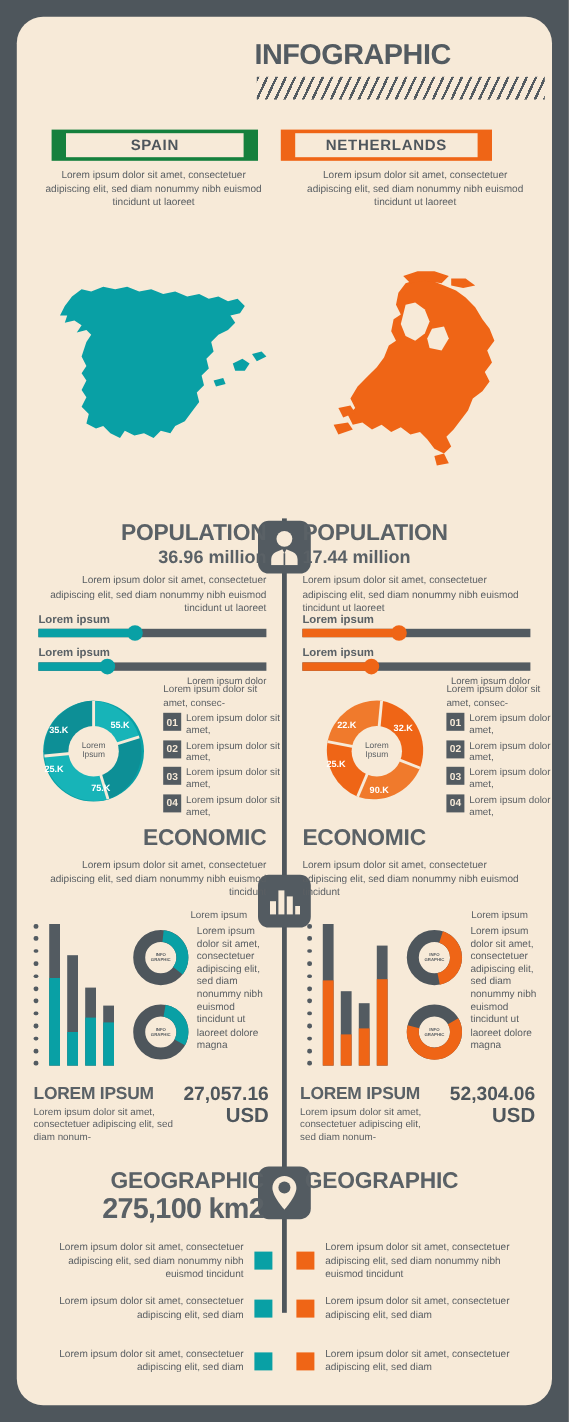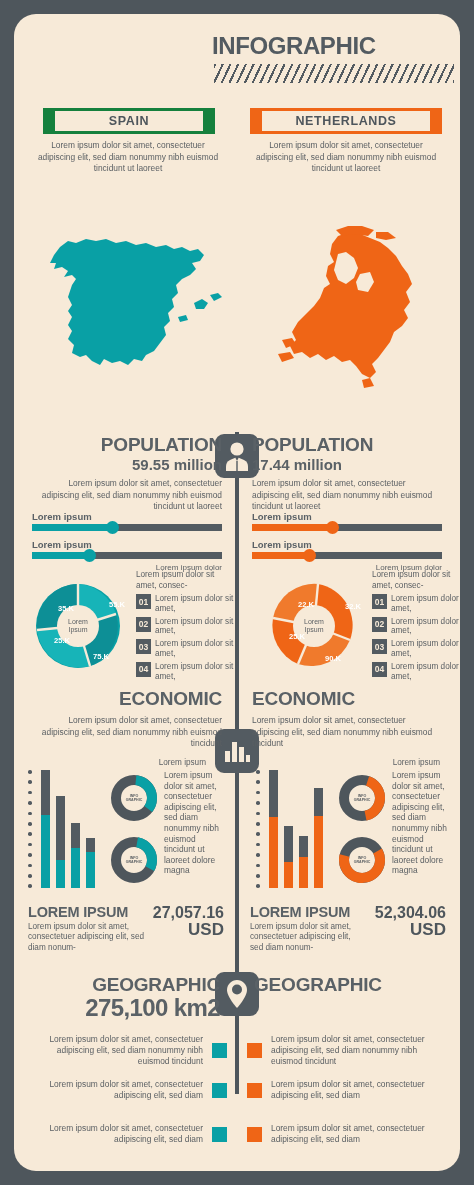--- a/index.html
+++ b/index.html
@@ -37,21 +37,21 @@
   }
   .hatch{
     position:absolute;left:200px;top:50px;width:240px;height:19px;
     background:repeating-linear-gradient(115deg,
       #535b61 0px,#535b61 2px,
       transparent 2px,transparent 7px);
   }
   
   .ch{position:absolute;top:94px;height:26px;}
   .ch.left{left:18px;width:172px;background:#15803d;margin-left:11px;}
-  .ch.right{left:236px;width:192px;background:#ef6516;}
+  .ch.right{left:220px;width:176px;background:#ef6516;}
   .ch-inner{
     position:absolute;left:12px;top:3px;right:12px;height:20px;
     background:#f7ead8;
     display:flex;align-items:center;justify-content:center;
   }
   .ch-inner span{color:#4e565c;font-size:12.5px;font-weight:bold;letter-spacing:.6px;}
   .ch-desc{
     position:absolute;top:126px;width:192px;
     font-size:8.4px;line-height:11.5px;color:#5a5f63;text-align:center;
   }
@@ -91,21 +91,21 @@
   .sl-knob{position:absolute;top:-3px;width:13px;height:13px;border-radius:50%;}
   .sl-caption{font-size:8px;color:#5a5f63;text-align:right;margin-top:4px;}
   
   .pop-donut{position:absolute;width:100px;height:100px;}
   .pop-donut .hole{
     position:absolute;left:29px;top:29px;width:42px;height:42px;
     background:#f7ead8;border-radius:50%;
     display:flex;flex-direction:column;align-items:center;justify-content:center;
     font-size:7px;color:#5a5f63;line-height:8px;text-align:center;
   }
-  .dlabel{position:absolute;font-size:7.6px;font-weight:bold;color:#fff;padding-left:17px;}
+  .dlabel{position:absolute;font-size:7.6px;font-weight:bold;color:#fff;}
   
   .numlist{position:absolute;width:100px;}
   .nl-head{font-size:8.2px;line-height:10.5px;color:#5a5f63;margin-bottom:3px;}
   .nl-row{display:flex;align-items:flex-start;margin-bottom:3px;}
   .nl-num{
     flex:0 0 auto;width:15px;height:15px;background:#535b61;color:#f7ead8;
     font-size:8.5px;font-weight:bold;display:flex;align-items:center;justify-content:center;
     margin-right:4px;
   }
   .nl-txt{font-size:8.2px;line-height:9.8px;color:#5a5f63;}
@@ -221,21 +221,21 @@
 
   <div class="center-icon" id="icon-pin">
     <svg width="22" height="30" viewBox="0 0 22 30">
       <path d="M11,1 C5.5,1 1,5.5 1,11 C1,18 11,29 11,29 C11,29 21,18 21,11 C21,5.5 16.5,1 11,1 Z" fill="#f7ead8"></path>
       <circle cx="11" cy="10.5" r="5" fill="#535b61"></circle>
     </svg>
   </div>
 
   <div class="sec left" style="top:420px;">
     <div class="sec-title">POPULATION</div>
-    <div class="sec-value">59.55 million</div>
+    <div class="sec-value">36.96 million</div>
     <div class="sec-body">Lorem ipsum dolor sit amet, consectetuer adipiscing elit, sed diam nonummy nibh euismod tincidunt ut laoreet</div>
   </div>
 
   <div class="slider-block left" style="top:497px;">
     <div class="sl-label">Lorem ipsum</div>
     <div class="sl-track">
       <div class="sl-fill" style="width:45%;background:#09a0a5;"></div>
       <div class="sl-knob" style="left:39%;background:#09a0a5;"></div>
     </div>
   </div>

